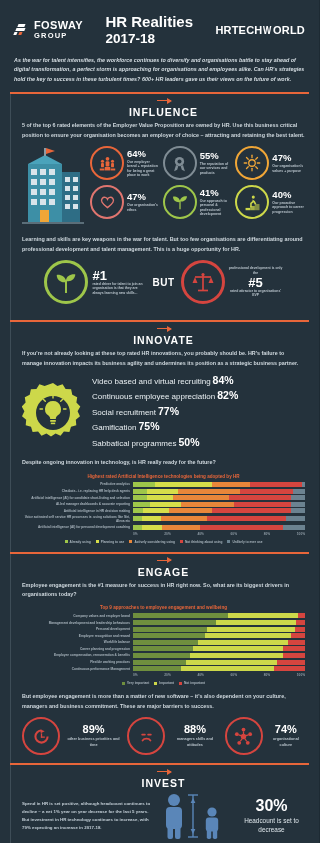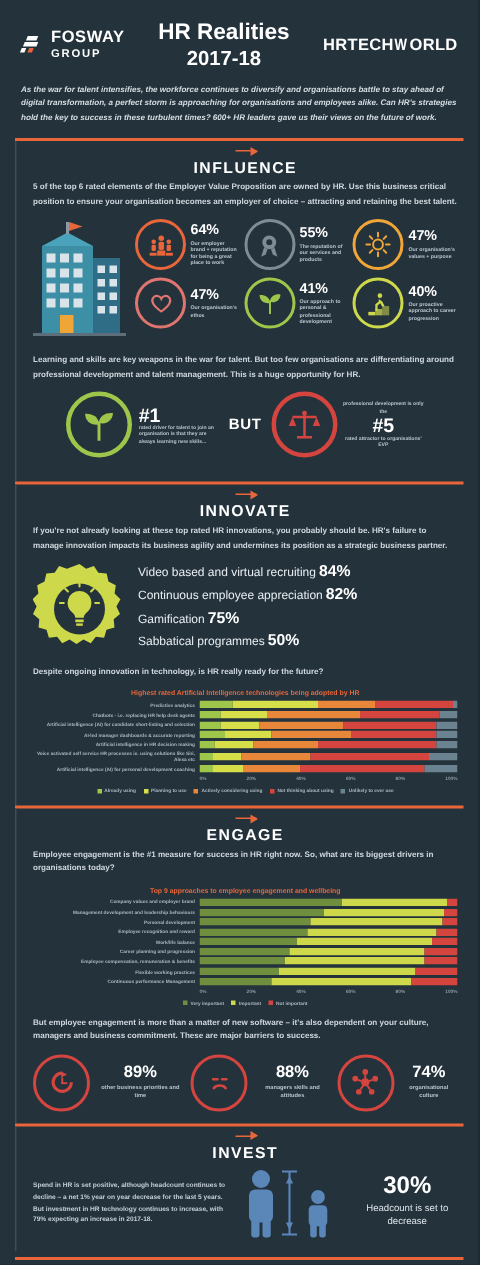--- a/index.html
+++ b/index.html
@@ -18,21 +18,21 @@
   .fosway-mark i{position:absolute;background:#fff;display:block;}
   .fosway-mark i.a{width:7px;height:2.5px;top:1px;left:4px;transform:skewX(-22deg);}
   .fosway-mark i.b{width:9px;height:2.5px;top:5px;left:2px;transform:skewX(-22deg);}
   .fosway-mark i.c{width:3px;height:2.5px;top:9.5px;left:0px;transform:skewX(-22deg);}
   .fosway-mark i.d{width:3px;height:2.5px;top:9.5px;left:5px;transform:skewX(-22deg);background:#e8663a;}
   .fosway-txt{line-height:1;}
   .fosway-txt .t1{font-size:11px;font-weight:bold;letter-spacing:.4px;color:#fff;display:block;}
   .fosway-txt .t2{font-size:7.5px;font-weight:bold;letter-spacing:1.2px;color:#fff;display:block;margin-top:1px;}
   .htw{font-size:11px;font-weight:bold;letter-spacing:.2px;color:#fff;white-space:nowrap;}
   .htw .w{display:inline-block;transform:scaleX(.8);}
-  .title{text-align:center;line-height:1.12;}
+  .title{text-align:left;line-height:1.12;}
   .title .l1{font-size:15px;font-weight:bold;color:#fff;display:block;}
   .title .l2{font-size:13.5px;font-weight:bold;color:#fff;display:block;}
 
   .intro{font-size:5.4px;line-height:1.75;font-style:italic;font-weight:bold;color:#d6dee3;padding:4px 6px 8px 6px;}
 
   
   .sec{position:relative;border-top:2px solid #e8663a;margin:0 2px;padding:0 0 2px 0;}
   .rail{position:absolute;left:0;top:0;bottom:0;width:1px;background:#3e4d57;}
   .sec-inner{padding:6px 4px 6px 12px;}
   .sec-head{display:flex;align-items:center;gap:5px;margin-bottom:3px;flex-direction:column;}
@@ -347,20 +347,21 @@
               <line x1="21.5" y1="17.5" x2="23.3" y2="19.3"></line>
               <line x1="40.5" y1="17.5" x2="38.7" y2="19.3"></line>
               <line x1="18" y1="27" x2="20.5" y2="27"></line>
               <line x1="44" y1="27" x2="41.5" y2="27"></line>
             </g>
           </svg>
         </div>
         <div class="inn-list">
           <div class="inn-item"><span>Video based and virtual recruiting</span><b>84%</b></div>
           <div class="inn-item"><span>Continuous employee appreciation</span><b>82%</b></div>
+          <div class="inn-item"><span>Social recruitment</span><b>77%</b></div>
           <div class="inn-item"><span>Gamification</span><b>75%</b></div>
           <div class="inn-item"><span>Sabbatical programmes</span><b>50%</b></div>
         </div>
       </div>
 
       <div class="body-note">Despite ongoing innovation in technology, is HR really ready for the future?</div>
 
       <div class="chart-title">Highest rated Artificial Intelligence technologies being adopted by HR</div>
       <div class="bars">
           <div class="bar-row">

